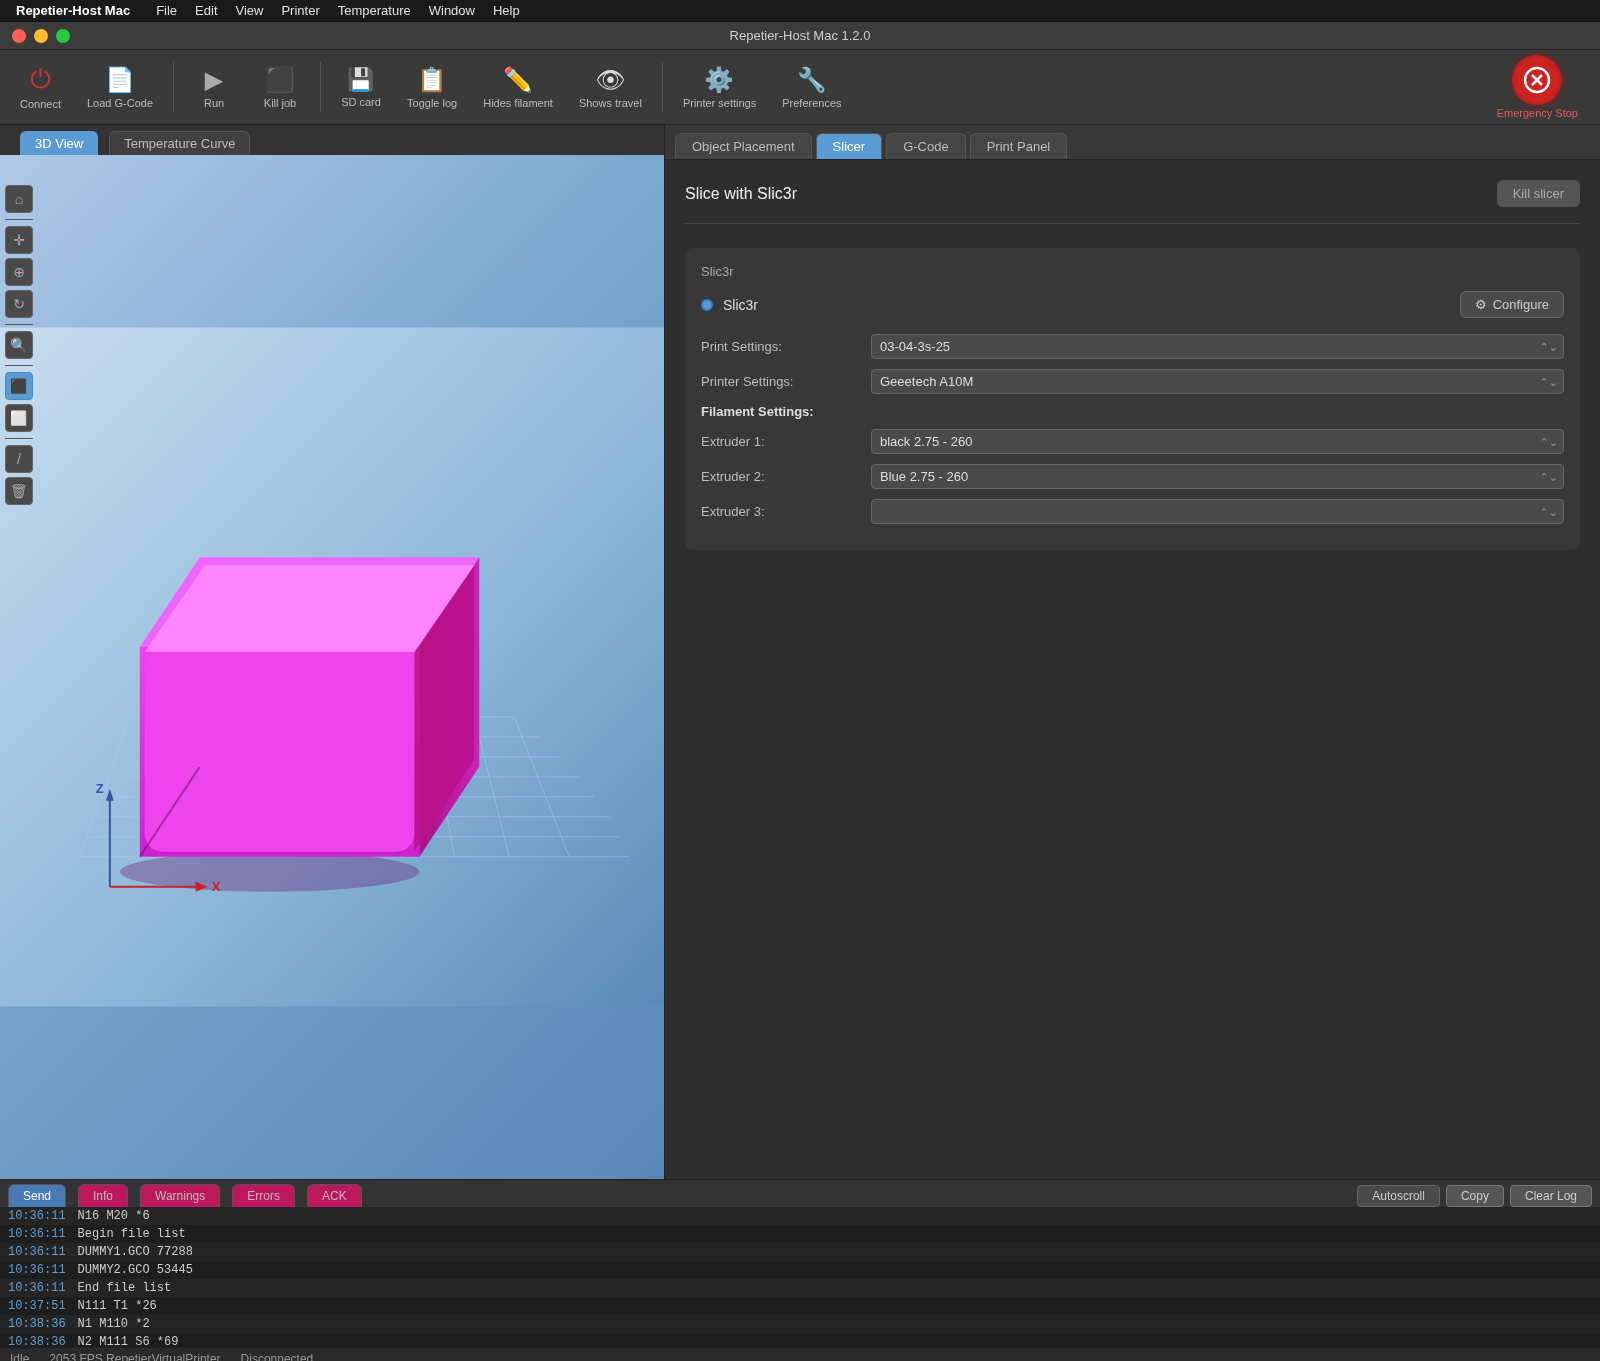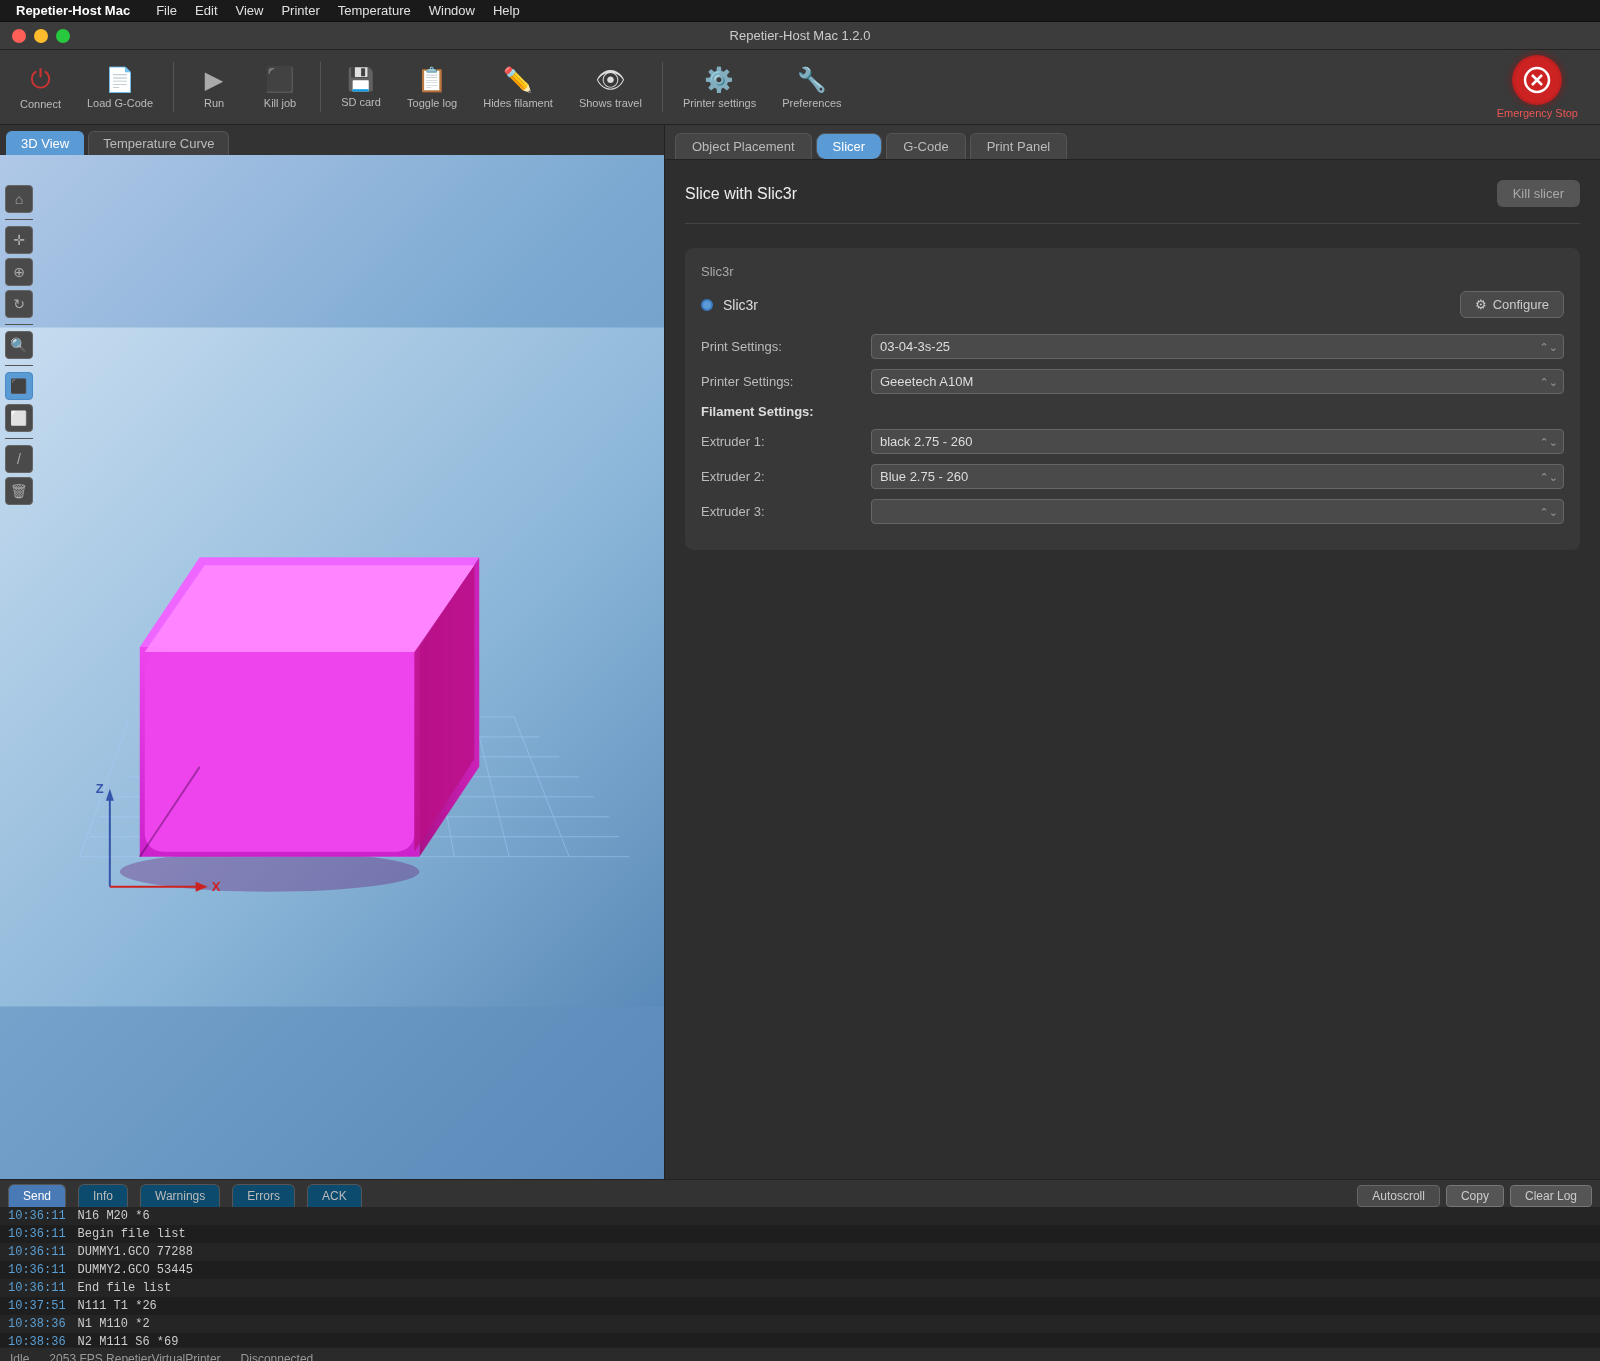--- a/index.html
+++ b/index.html
@@ -126,22 +126,22 @@
     .left-panel {
       width: 665px;
       background: #2a2a2a;
       display: flex;
       flex-direction: column;
       border-right: 1px solid #222;
     }
     .view-tabs {
       display: flex;
       background: #333;
-      padding: 6px 6px 0;
-      gap: 4px;
+      padding: 6px 20px 0;
+      gap: 11px;
     }
     .view-tab {
       padding: 4px 14px;
       border-radius: 6px 6px 0 0;
       cursor: pointer;
       font-size: 13px;
       border: 1px solid #555;
       border-bottom: none;
     }
     .view-tab.active {
@@ -205,21 +205,20 @@
       padding: 5px 16px;
       border-radius: 6px 6px 0 0;
       cursor: pointer;
       font-size: 13px;
       border: 1px solid #555;
       border-bottom: none;
     }
     .panel-tab.active {
       background: #5b9bd5;
       color: white;
-      border-radius: 9px;
     }
     .panel-tab.inactive {
       background: #454545;
       color: #bbb;
     }
 
     .slicer-panel {
       flex: 1;
       padding: 20px;
       overflow-y: auto;
@@ -360,21 +359,21 @@
       cursor: pointer;
       font-size: 12px;
       border: 1px solid #555;
       border-bottom: none;
     }
     .log-tab.active {
       background: #4a7ab5;
       color: white;
     }
     .log-tab.inactive {
-      background: #0c4a6e;
+      background: #be185d;
       color: #bbb;
     }
     .log-action-btn {
       background: #555;
       border: 1px solid #777;
       color: #ccc;
       padding: 3px 14px;
       border-radius: 4px;
       cursor: pointer;
       font-size: 12px;

